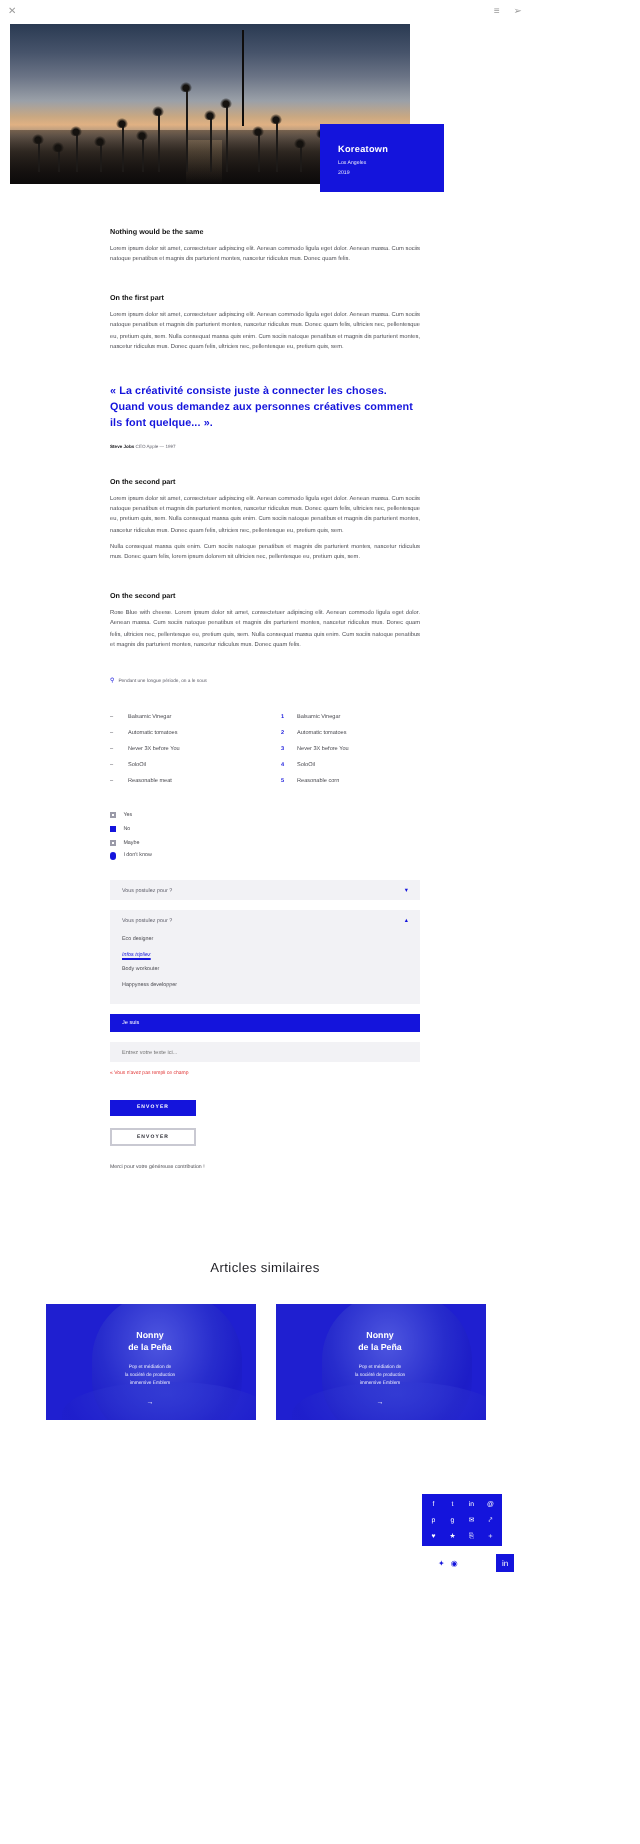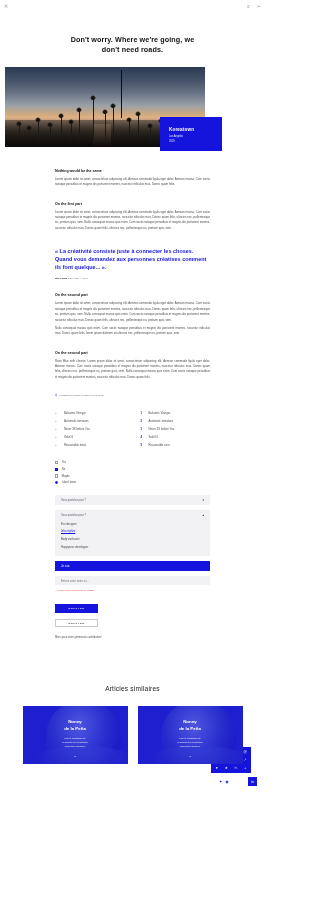--- a/index.html
+++ b/index.html
@@ -386,21 +386,20 @@
 <div class="topbar">
   <span class="ic">✕</span>
   <span class="right">
     <span class="ic">≡</span>
     <span class="ic">➢</span>
   </span>
 </div>
 
 <div class="page">
 
-  <div class="headline">Don't worry. Where we're going, we don't need roads.</div>
 
   <div class="hero-wrap">
     <div class="hero">
       <div class="ground"></div>
       <div class="road"></div>
       <div class="pole"></div>
       <div class="palm" style="left:14px;height:16px;"></div>
       <div class="palm" style="left:24px;height:12px;"></div>
       <div class="palm" style="left:33px;height:20px;"></div>
       <div class="palm" style="left:45px;height:15px;"></div>

